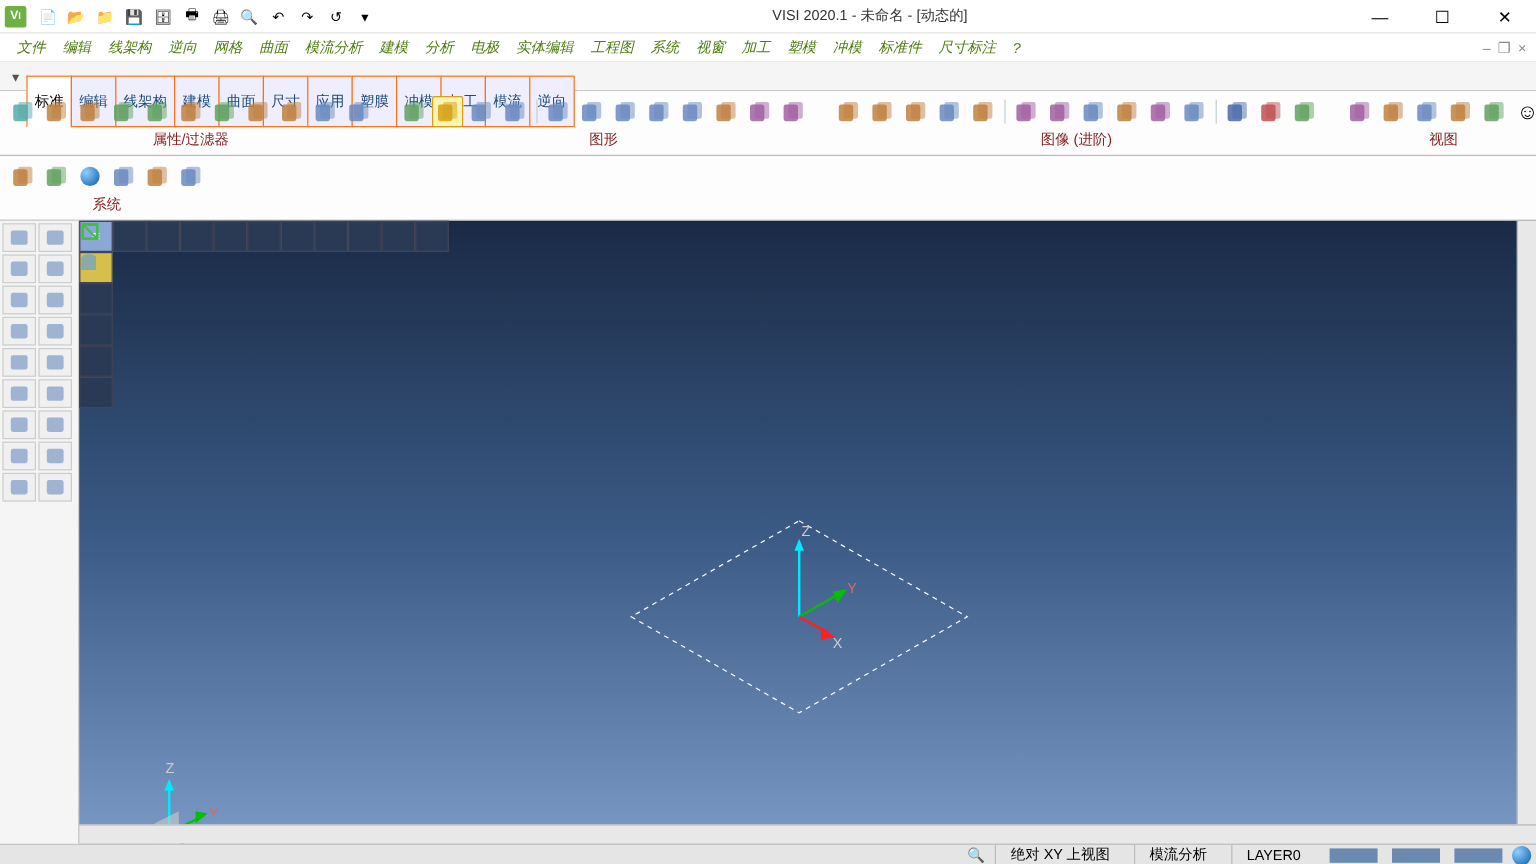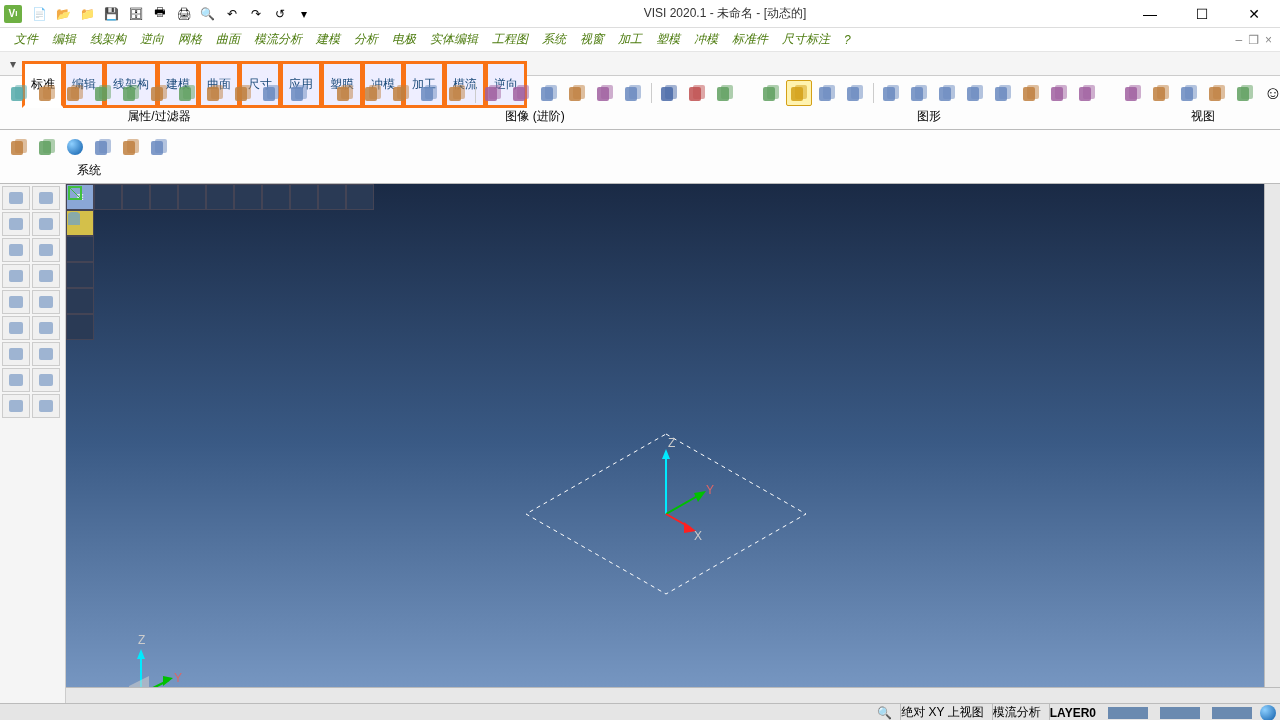--- a/index.html
+++ b/index.html
@@ -8,46 +8,46 @@
   .app-icon { width: 18px; height: 18px; background: #6eb043; color: #fff; display: flex; align-items: center; justify-content: center; font-weight: bold; font-size: 10px; border-radius:2px;}
   .qat { display: flex; gap: 4px; margin-left: 8px; align-items: center;}
   .qat-btn { width: 20px; height: 20px; display:flex;align-items:center;justify-content:center; cursor:pointer; }
   .title-text { flex: 1; text-align: center; color: #333; }
   .win-controls { display: flex; gap: 24px; margin-right: 8px;}
   .win-btn { width: 28px; height: 20px; display:flex;align-items:center; justify-content:center; cursor:pointer; font-size:14px;}
   .menubar { height: 24px; background: #fff; display: flex; align-items: center; padding: 0 8px; gap: 2px; border-bottom:1px solid #e5e5e5;}
   .menu-item { padding: 16px 6px; cursor:pointer; color:#4d7c0f;font-style:italic;}
   .mdi-controls { margin-left:auto; display:flex; gap:6px; color:#888;}
   .tabbar { height: 24px; background: #f5f5f5; display:flex; align-items:center; padding: 0 4px; border-bottom:1px solid #ccc;}
-  .tab { padding: 12px 6px; border:3px solid #f97316; background:#eef; cursor:pointer; color:#1a4a7a; margin-right:-1px;margin-top:42px;}
+  .tab { padding: 12px 6px; border:1px solid #f97316; background:#eef; cursor:pointer; color:#1a4a7a; margin-right:-1px;margin-top:42px;}
   .tab.active { background:#fff; color:#000; border-bottom-color:#fff;}
   .tab-dd { width:18px; text-align:center; cursor:pointer; color:#555;}
   .ribbon { background: #fdfdfd; border-bottom:1px solid #bbb; padding: 4px 6px; display:flex; gap:20px;}
   .ribbon-group { display:flex; flex-direction:column; align-items:center;}
   .ribbon-row { display:flex; gap:2px; align-items:center;}
   .rb-btn { width:26px; height:26px; display:flex; align-items:center; justify-content:center; cursor:pointer; border-radius:2px;}
   .rb-btn.sel { background:#fff3b0; border:1px solid #d4a017;}
-  .group-label { color:#000000; margin-top:2px;}
+  .group-label { color:#7f1d1d; margin-top:2px;}
   .ribbon2 { background:#fdfdfd; border-bottom:1px solid #bbb; padding:4px 6px; display:flex; gap:20px;}
   .workspace { position: relative; display:flex; height: 519px; }
   .left-tools { width: 66px; background:#f5f5f5; border-right:1px solid #ccc; display:flex; flex-wrap:wrap; align-content:flex-start; padding:2px; gap:2px;}
   .lt-btn { width:28px; height:24px; background:#f0f0f0; border:1px solid #ccc; display:flex;align-items:center;justify-content:center; cursor:pointer;}
   .viewport-wrap { position:relative; flex:1; background:#f0f0f0;}
   .top-view-tools { position:absolute; top:0; left:0; height:26px; display:flex; gap:0; z-index:5;}
   .tv-btn { width:28px; height:26px; background:#2a3a55; border:1px solid #445; display:flex; align-items:center; justify-content:center; cursor:pointer;}
   .tv-btn.sel { background:#8aa7d6;}
   .side-view-tools { position:absolute; top:26px; left:0; width:28px; display:flex; flex-direction:column; z-index:5;}
   .sv-btn { width:28px; height:26px; background:#2a3a55; border:1px solid #445; display:flex;align-items:center;justify-content:center; cursor:pointer;}
   .sv-btn.sel { background:#d4c04a;}
   .viewport { position:absolute; inset:0; background: linear-gradient(to bottom, #1a2a45 0%, #3a5a85 50%, #7a9ac5 100%); }
   .viewport svg { position:absolute; inset:0; width:100%; height:100%;}
   .scrollbar-h { position:absolute; left:0; right:0; bottom:0; height:16px; background:#e8e8e8; border-top:1px solid #bbb;}
   .scrollbar-v { position:absolute; right:0; top:0; bottom:16px; width:16px; background:#e8e8e8; border-left:1px solid #bbb;}
   .statusbar-top { height: 18px; background:#e5e5e5; border-top:1px solid #bbb; display:flex; align-items:center; justify-content:flex-end; padding-right:4px; gap:8px;}
-  .st-cell { padding:0 0; border-left:1px solid #bbb; height:100%; display:flex;align-items:center;}
+  .st-cell { padding:0 12px; border-left:1px solid #bbb; height:100%; display:flex;align-items:center;}
   .color-chip { width:40px; height:12px; background:#6a8ab0; margin-left:4px;}
   .globe { width:16px;height:16px; border-radius:50%; background:radial-gradient(circle at 30% 30%, #8ed0ff, #0a5aa8);}
   .search-icon { color:#555; cursor:pointer;}
 </style>
 </head>
 <body>
 
 <div class="titlebar">
   <div class="app-icon">V<span style="font-size:8px">I</span></div>
   <div class="qat" id="qat">
@@ -187,83 +187,163 @@
             <rect x="6" y="2" width="12" height="14" rx="2" fill="#6a8ac0" opacity="0.5"></rect>
           </svg>
         </div>
       </div>
       <div class="group-label">属性/过滤器</div>
     </div>
     <div class="ribbon-group">
       <div class="ribbon-row">
         <div class="rb-btn">
           <svg width="20" height="20">
-            <rect x="2" y="4" width="12" height="14" rx="2" fill="#c08040" opacity="0.85"></rect>
-            <rect x="6" y="2" width="12" height="14" rx="2" fill="#c08040" opacity="0.5"></rect>
-          </svg>
-        </div>
-        <div class="rb-btn">
-          <svg width="20" height="20">
-            <rect x="2" y="4" width="12" height="14" rx="2" fill="#c08040" opacity="0.85"></rect>
-            <rect x="6" y="2" width="12" height="14" rx="2" fill="#c08040" opacity="0.5"></rect>
-          </svg>
-        </div>
-        <div class="rb-btn">
-          <svg width="20" height="20">
-            <rect x="2" y="4" width="12" height="14" rx="2" fill="#c08040" opacity="0.85"></rect>
-            <rect x="6" y="2" width="12" height="14" rx="2" fill="#c08040" opacity="0.5"></rect>
-          </svg>
-        </div>
-        <div class="rb-btn">
-          <svg width="20" height="20">
-            <rect x="2" y="4" width="12" height="14" rx="2" fill="#6a8ac0" opacity="0.85"></rect>
-            <rect x="6" y="2" width="12" height="14" rx="2" fill="#6a8ac0" opacity="0.5"></rect>
-          </svg>
-        </div>
-        <div class="rb-btn">
-          <svg width="20" height="20">
-            <rect x="2" y="4" width="12" height="14" rx="2" fill="#c08040" opacity="0.85"></rect>
-            <rect x="6" y="2" width="12" height="14" rx="2" fill="#c08040" opacity="0.5"></rect>
+            <rect x="2" y="4" width="12" height="14" rx="2" fill="#60a060" opacity="0.85"></rect>
+            <rect x="6" y="2" width="12" height="14" rx="2" fill="#60a060" opacity="0.5"></rect>
+          </svg>
+        </div>
+        <div class="rb-btn sel">
+          <svg width="20" height="20">
+            <rect x="2" y="4" width="12" height="14" rx="2" fill="#d4a017" opacity="0.85"></rect>
+            <rect x="6" y="2" width="12" height="14" rx="2" fill="#d4a017" opacity="0.5"></rect>
+          </svg>
+        </div>
+        <div class="rb-btn">
+          <svg width="20" height="20">
+            <rect x="2" y="4" width="12" height="14" rx="2" fill="#6a8ac0" opacity="0.85"></rect>
+            <rect x="6" y="2" width="12" height="14" rx="2" fill="#6a8ac0" opacity="0.5"></rect>
+          </svg>
+        </div>
+        <div class="rb-btn">
+          <svg width="20" height="20">
+            <rect x="2" y="4" width="12" height="14" rx="2" fill="#6a8ac0" opacity="0.85"></rect>
+            <rect x="6" y="2" width="12" height="14" rx="2" fill="#6a8ac0" opacity="0.5"></rect>
           </svg>
         </div>
         <div class="rb-btn" style="width: 6px; cursor: default;">
           <div style="width:1px;height:20px;background:#ccc"></div>
         </div>
         <div class="rb-btn">
           <svg width="20" height="20">
+            <rect x="2" y="4" width="12" height="14" rx="2" fill="#6a8ac0" opacity="0.85"></rect>
+            <rect x="6" y="2" width="12" height="14" rx="2" fill="#6a8ac0" opacity="0.5"></rect>
+          </svg>
+        </div>
+        <div class="rb-btn">
+          <svg width="20" height="20">
+            <rect x="2" y="4" width="12" height="14" rx="2" fill="#6a8ac0" opacity="0.85"></rect>
+            <rect x="6" y="2" width="12" height="14" rx="2" fill="#6a8ac0" opacity="0.5"></rect>
+          </svg>
+        </div>
+        <div class="rb-btn">
+          <svg width="20" height="20">
+            <rect x="2" y="4" width="12" height="14" rx="2" fill="#6a8ac0" opacity="0.85"></rect>
+            <rect x="6" y="2" width="12" height="14" rx="2" fill="#6a8ac0" opacity="0.5"></rect>
+          </svg>
+        </div>
+        <div class="rb-btn">
+          <svg width="20" height="20">
+            <rect x="2" y="4" width="12" height="14" rx="2" fill="#6a8ac0" opacity="0.85"></rect>
+            <rect x="6" y="2" width="12" height="14" rx="2" fill="#6a8ac0" opacity="0.5"></rect>
+          </svg>
+        </div>
+        <div class="rb-btn">
+          <svg width="20" height="20">
+            <rect x="2" y="4" width="12" height="14" rx="2" fill="#6a8ac0" opacity="0.85"></rect>
+            <rect x="6" y="2" width="12" height="14" rx="2" fill="#6a8ac0" opacity="0.5"></rect>
+          </svg>
+        </div>
+        <div class="rb-btn">
+          <svg width="20" height="20">
+            <rect x="2" y="4" width="12" height="14" rx="2" fill="#c08040" opacity="0.85"></rect>
+            <rect x="6" y="2" width="12" height="14" rx="2" fill="#c08040" opacity="0.5"></rect>
+          </svg>
+        </div>
+        <div class="rb-btn">
+          <svg width="20" height="20">
             <rect x="2" y="4" width="12" height="14" rx="2" fill="#a060a0" opacity="0.85"></rect>
             <rect x="6" y="2" width="12" height="14" rx="2" fill="#a060a0" opacity="0.5"></rect>
           </svg>
         </div>
         <div class="rb-btn">
           <svg width="20" height="20">
             <rect x="2" y="4" width="12" height="14" rx="2" fill="#a060a0" opacity="0.85"></rect>
             <rect x="6" y="2" width="12" height="14" rx="2" fill="#a060a0" opacity="0.5"></rect>
           </svg>
         </div>
-        <div class="rb-btn">
-          <svg width="20" height="20">
-            <rect x="2" y="4" width="12" height="14" rx="2" fill="#6a8ac0" opacity="0.85"></rect>
-            <rect x="6" y="2" width="12" height="14" rx="2" fill="#6a8ac0" opacity="0.5"></rect>
-          </svg>
-        </div>
-        <div class="rb-btn">
-          <svg width="20" height="20">
-            <rect x="2" y="4" width="12" height="14" rx="2" fill="#c08040" opacity="0.85"></rect>
-            <rect x="6" y="2" width="12" height="14" rx="2" fill="#c08040" opacity="0.5"></rect>
-          </svg>
+      </div>
+      <div class="group-label">图形</div>
+    </div>
+    <div class="ribbon-group">
+      <div class="ribbon-row">
+        <div class="rb-btn">
+          <svg width="20" height="20">
+            <rect x="2" y="4" width="12" height="14" rx="2" fill="#c08040" opacity="0.85"></rect>
+            <rect x="6" y="2" width="12" height="14" rx="2" fill="#c08040" opacity="0.5"></rect>
+          </svg>
+        </div>
+        <div class="rb-btn">
+          <svg width="20" height="20">
+            <rect x="2" y="4" width="12" height="14" rx="2" fill="#c08040" opacity="0.85"></rect>
+            <rect x="6" y="2" width="12" height="14" rx="2" fill="#c08040" opacity="0.5"></rect>
+          </svg>
+        </div>
+        <div class="rb-btn">
+          <svg width="20" height="20">
+            <rect x="2" y="4" width="12" height="14" rx="2" fill="#c08040" opacity="0.85"></rect>
+            <rect x="6" y="2" width="12" height="14" rx="2" fill="#c08040" opacity="0.5"></rect>
+          </svg>
+        </div>
+        <div class="rb-btn">
+          <svg width="20" height="20">
+            <rect x="2" y="4" width="12" height="14" rx="2" fill="#6a8ac0" opacity="0.85"></rect>
+            <rect x="6" y="2" width="12" height="14" rx="2" fill="#6a8ac0" opacity="0.5"></rect>
+          </svg>
+        </div>
+        <div class="rb-btn">
+          <svg width="20" height="20">
+            <rect x="2" y="4" width="12" height="14" rx="2" fill="#c08040" opacity="0.85"></rect>
+            <rect x="6" y="2" width="12" height="14" rx="2" fill="#c08040" opacity="0.5"></rect>
+          </svg>
+        </div>
+        <div class="rb-btn" style="width: 6px; cursor: default;">
+          <div style="width:1px;height:20px;background:#ccc"></div>
         </div>
         <div class="rb-btn">
           <svg width="20" height="20">
             <rect x="2" y="4" width="12" height="14" rx="2" fill="#a060a0" opacity="0.85"></rect>
             <rect x="6" y="2" width="12" height="14" rx="2" fill="#a060a0" opacity="0.5"></rect>
           </svg>
         </div>
         <div class="rb-btn">
           <svg width="20" height="20">
+            <rect x="2" y="4" width="12" height="14" rx="2" fill="#a060a0" opacity="0.85"></rect>
+            <rect x="6" y="2" width="12" height="14" rx="2" fill="#a060a0" opacity="0.5"></rect>
+          </svg>
+        </div>
+        <div class="rb-btn">
+          <svg width="20" height="20">
+            <rect x="2" y="4" width="12" height="14" rx="2" fill="#6a8ac0" opacity="0.85"></rect>
+            <rect x="6" y="2" width="12" height="14" rx="2" fill="#6a8ac0" opacity="0.5"></rect>
+          </svg>
+        </div>
+        <div class="rb-btn">
+          <svg width="20" height="20">
+            <rect x="2" y="4" width="12" height="14" rx="2" fill="#c08040" opacity="0.85"></rect>
+            <rect x="6" y="2" width="12" height="14" rx="2" fill="#c08040" opacity="0.5"></rect>
+          </svg>
+        </div>
+        <div class="rb-btn">
+          <svg width="20" height="20">
+            <rect x="2" y="4" width="12" height="14" rx="2" fill="#a060a0" opacity="0.85"></rect>
+            <rect x="6" y="2" width="12" height="14" rx="2" fill="#a060a0" opacity="0.5"></rect>
+          </svg>
+        </div>
+        <div class="rb-btn">
+          <svg width="20" height="20">
             <rect x="2" y="4" width="12" height="14" rx="2" fill="#6a8ac0" opacity="0.85"></rect>
             <rect x="6" y="2" width="12" height="14" rx="2" fill="#6a8ac0" opacity="0.5"></rect>
           </svg>
         </div>
         <div class="rb-btn" style="width: 6px; cursor: default;">
           <div style="width:1px;height:20px;background:#ccc"></div>
         </div>
         <div class="rb-btn">
           <svg width="20" height="20">
             <rect x="2" y="4" width="12" height="14" rx="2" fill="#4a6aa8" opacity="0.85"></rect>
@@ -277,100 +357,20 @@
           </svg>
         </div>
         <div class="rb-btn">
           <svg width="20" height="20">
             <rect x="2" y="4" width="12" height="14" rx="2" fill="#60a060" opacity="0.85"></rect>
             <rect x="6" y="2" width="12" height="14" rx="2" fill="#60a060" opacity="0.5"></rect>
           </svg>
         </div>
       </div>
       <div class="group-label">图像 (进阶)</div>
-    </div>
-    <div class="ribbon-group">
-      <div class="ribbon-row">
-        <div class="rb-btn">
-          <svg width="20" height="20">
-            <rect x="2" y="4" width="12" height="14" rx="2" fill="#60a060" opacity="0.85"></rect>
-            <rect x="6" y="2" width="12" height="14" rx="2" fill="#60a060" opacity="0.5"></rect>
-          </svg>
-        </div>
-        <div class="rb-btn sel">
-          <svg width="20" height="20">
-            <rect x="2" y="4" width="12" height="14" rx="2" fill="#d4a017" opacity="0.85"></rect>
-            <rect x="6" y="2" width="12" height="14" rx="2" fill="#d4a017" opacity="0.5"></rect>
-          </svg>
-        </div>
-        <div class="rb-btn">
-          <svg width="20" height="20">
-            <rect x="2" y="4" width="12" height="14" rx="2" fill="#6a8ac0" opacity="0.85"></rect>
-            <rect x="6" y="2" width="12" height="14" rx="2" fill="#6a8ac0" opacity="0.5"></rect>
-          </svg>
-        </div>
-        <div class="rb-btn">
-          <svg width="20" height="20">
-            <rect x="2" y="4" width="12" height="14" rx="2" fill="#6a8ac0" opacity="0.85"></rect>
-            <rect x="6" y="2" width="12" height="14" rx="2" fill="#6a8ac0" opacity="0.5"></rect>
-          </svg>
-        </div>
-        <div class="rb-btn" style="width: 6px; cursor: default;">
-          <div style="width:1px;height:20px;background:#ccc"></div>
-        </div>
-        <div class="rb-btn">
-          <svg width="20" height="20">
-            <rect x="2" y="4" width="12" height="14" rx="2" fill="#6a8ac0" opacity="0.85"></rect>
-            <rect x="6" y="2" width="12" height="14" rx="2" fill="#6a8ac0" opacity="0.5"></rect>
-          </svg>
-        </div>
-        <div class="rb-btn">
-          <svg width="20" height="20">
-            <rect x="2" y="4" width="12" height="14" rx="2" fill="#6a8ac0" opacity="0.85"></rect>
-            <rect x="6" y="2" width="12" height="14" rx="2" fill="#6a8ac0" opacity="0.5"></rect>
-          </svg>
-        </div>
-        <div class="rb-btn">
-          <svg width="20" height="20">
-            <rect x="2" y="4" width="12" height="14" rx="2" fill="#6a8ac0" opacity="0.85"></rect>
-            <rect x="6" y="2" width="12" height="14" rx="2" fill="#6a8ac0" opacity="0.5"></rect>
-          </svg>
-        </div>
-        <div class="rb-btn">
-          <svg width="20" height="20">
-            <rect x="2" y="4" width="12" height="14" rx="2" fill="#6a8ac0" opacity="0.85"></rect>
-            <rect x="6" y="2" width="12" height="14" rx="2" fill="#6a8ac0" opacity="0.5"></rect>
-          </svg>
-        </div>
-        <div class="rb-btn">
-          <svg width="20" height="20">
-            <rect x="2" y="4" width="12" height="14" rx="2" fill="#6a8ac0" opacity="0.85"></rect>
-            <rect x="6" y="2" width="12" height="14" rx="2" fill="#6a8ac0" opacity="0.5"></rect>
-          </svg>
-        </div>
-        <div class="rb-btn">
-          <svg width="20" height="20">
-            <rect x="2" y="4" width="12" height="14" rx="2" fill="#c08040" opacity="0.85"></rect>
-            <rect x="6" y="2" width="12" height="14" rx="2" fill="#c08040" opacity="0.5"></rect>
-          </svg>
-        </div>
-        <div class="rb-btn">
-          <svg width="20" height="20">
-            <rect x="2" y="4" width="12" height="14" rx="2" fill="#a060a0" opacity="0.85"></rect>
-            <rect x="6" y="2" width="12" height="14" rx="2" fill="#a060a0" opacity="0.5"></rect>
-          </svg>
-        </div>
-        <div class="rb-btn">
-          <svg width="20" height="20">
-            <rect x="2" y="4" width="12" height="14" rx="2" fill="#a060a0" opacity="0.85"></rect>
-            <rect x="6" y="2" width="12" height="14" rx="2" fill="#a060a0" opacity="0.5"></rect>
-          </svg>
-        </div>
-      </div>
-      <div class="group-label">图形</div>
     </div>
     <div class="ribbon-group">
       <div class="ribbon-row">
         <div class="rb-btn">
           <svg width="20" height="20">
             <rect x="2" y="4" width="12" height="14" rx="2" fill="#a060a0" opacity="0.85"></rect>
             <rect x="6" y="2" width="12" height="14" rx="2" fill="#a060a0" opacity="0.5"></rect>
           </svg>
         </div>
         <div class="rb-btn">
@@ -669,18 +669,18 @@
     </div>
     <div class="scrollbar-v"></div>
     <div class="scrollbar-h"></div>
   </div>
 </div>
 
 <div class="statusbar-top">
   <span class="search-icon">🔍</span>
   <span class="st-cell">绝对 XY 上视图</span>
   <span class="st-cell">模流分析</span>
-  <span class="st-cell" style="font-weight:bold">LAYER0</span>
+  <span class="st-cell" style="font-weight:normal">LAYER0</span>
   <div class="color-chip"></div>
   <div class="color-chip"></div>
   <div class="color-chip"></div>
   <div class="globe"></div>
 </div>
 
 </body></html>

